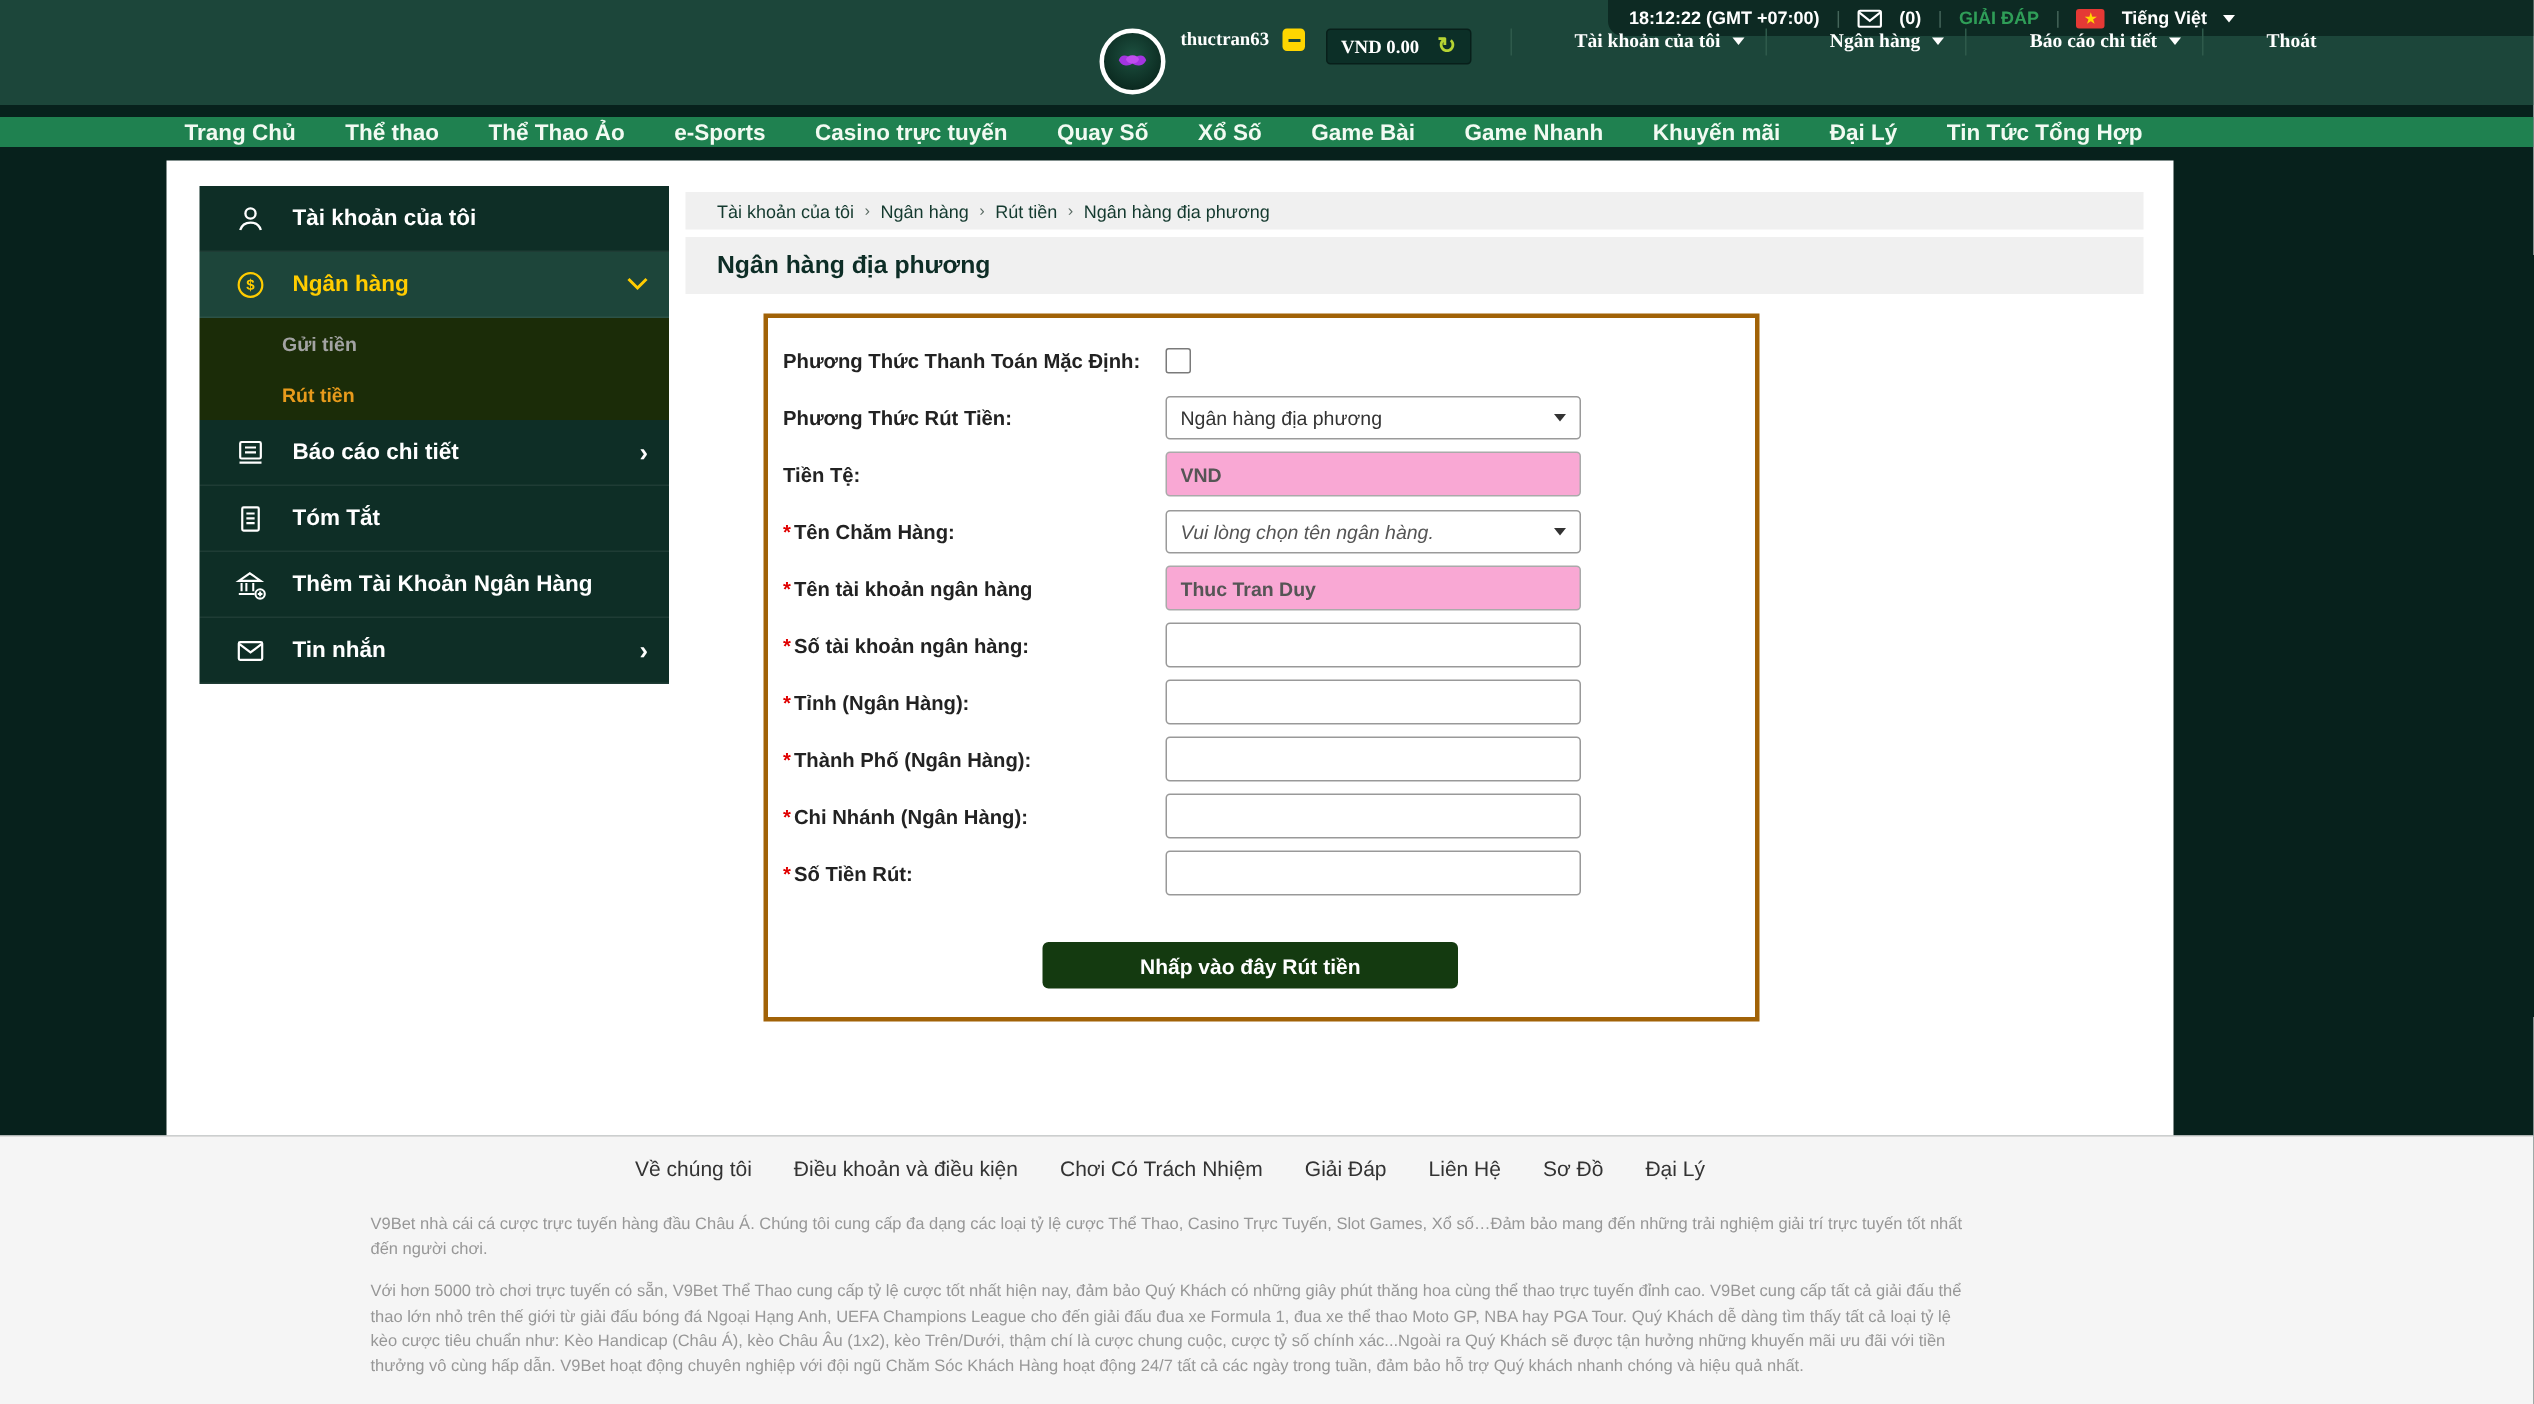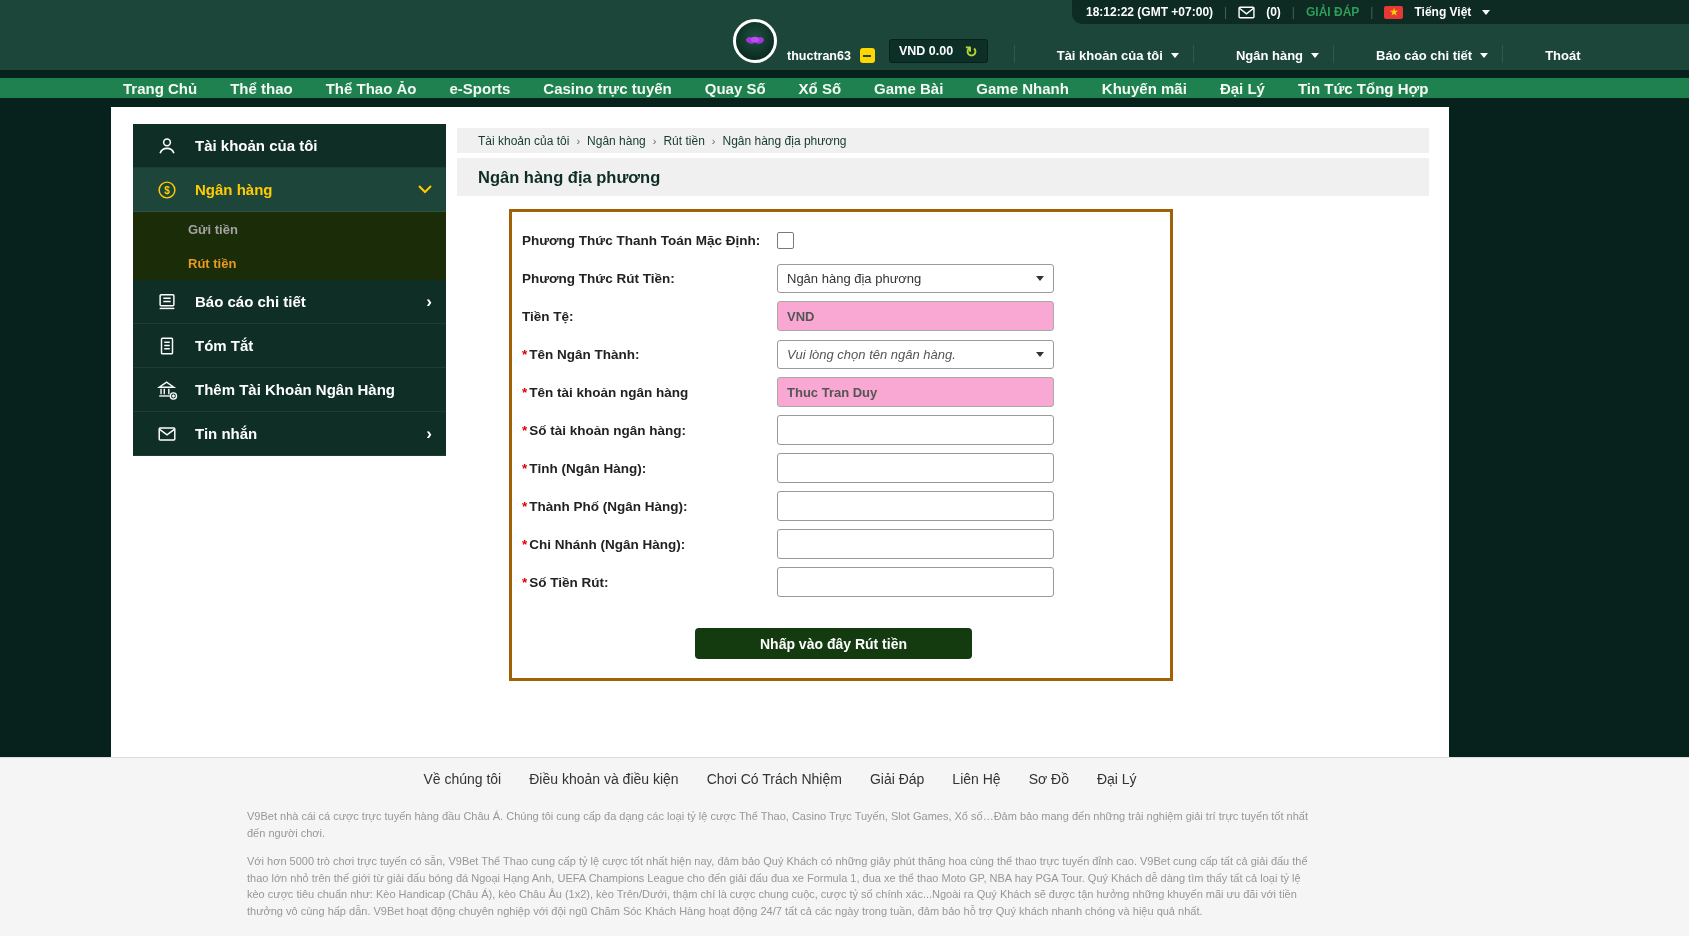--- a/index.html
+++ b/index.html
@@ -12,21 +12,21 @@
             border-bottom-left-radius:10px; display:flex; align-items:center; padding-left:14px;
             color:#fff; font-size:12px; font-weight:bold; gap:11px; }
   .topbox .sep { color:#44655a; font-weight:normal; }
   .faq { color:#2f9e58; }
   .flag { width:19px; height:13px; background:#e53935; color:#ffd600; font-size:9px; line-height:13px;
           text-align:center; border-radius:2px; display:inline-block; }
   .caret-down { width:0; height:0; border-left:4px solid transparent; border-right:4px solid transparent;
                 border-top:5px solid #fff; display:inline-block; }
 
   
-  .hdr-cluster { position:absolute; left:733px; top:19px; display:flex; align-items:flex-end; color:#fff; }
+  .hdr-cluster { position:absolute; left:733px; top:19px; display:flex; align-items:flex-start; color:#fff;font-family:Liberation Serif, serif; }
   .avatar { width:44px; height:44px; border-radius:50%; border:3px solid #fff; background:radial-gradient(circle at 50% 40%, #1d5040, #0b2a20 75%);
             display:flex; align-items:center; justify-content:center; }
   .username { font-size:12.5px; font-weight:bold; margin-left:10px; }
   .minus-ico { width:15px; height:15px; background:#ffd600; border-radius:3px; margin-left:9px;
                display:flex; align-items:center; justify-content:center; }
   .minus-ico i { display:block; width:8px; height:2px; background:#1c463a; }
   .balance { margin-left:14px; height:24px; background:#0c2f27; border:1px solid #081f1a; border-radius:3px;
              display:flex; align-items:center; padding:0 9px; gap:12px; }
   .balance .amt { font-size:12.5px; font-weight:bold; }
   .refresh { color:#b6d433; font-size:15px; font-weight:bold; line-height:1; }
@@ -259,21 +259,21 @@
         <span class="scaret"></span>
       </span>
     </div>
 
     <div class="frow">
       <span class="flabel">Tiền Tệ:</span>
       <input class="tinput" disabled="" value="VND" style="">
     </div>
 
     <div class="frow">
-      <span class="flabel"><span class="req">*</span><span>Tên Ngân Thành:</span></span>
+      <span class="flabel"><span class="req">*</span><span>Tên Chăm Hàng:</span></span>
       <span class="selbox">
         <span class="ph">Vui lòng chọn tên ngân hàng.</span>
         <span class="scaret"></span>
       </span>
     </div>
 
     <div class="frow">
       <span class="flabel"><span class="req">*</span><span>Tên tài khoản ngân hàng</span></span>
       <input class="tinput" disabled="" value="Thuc Tran Duy" style="">
     </div>

